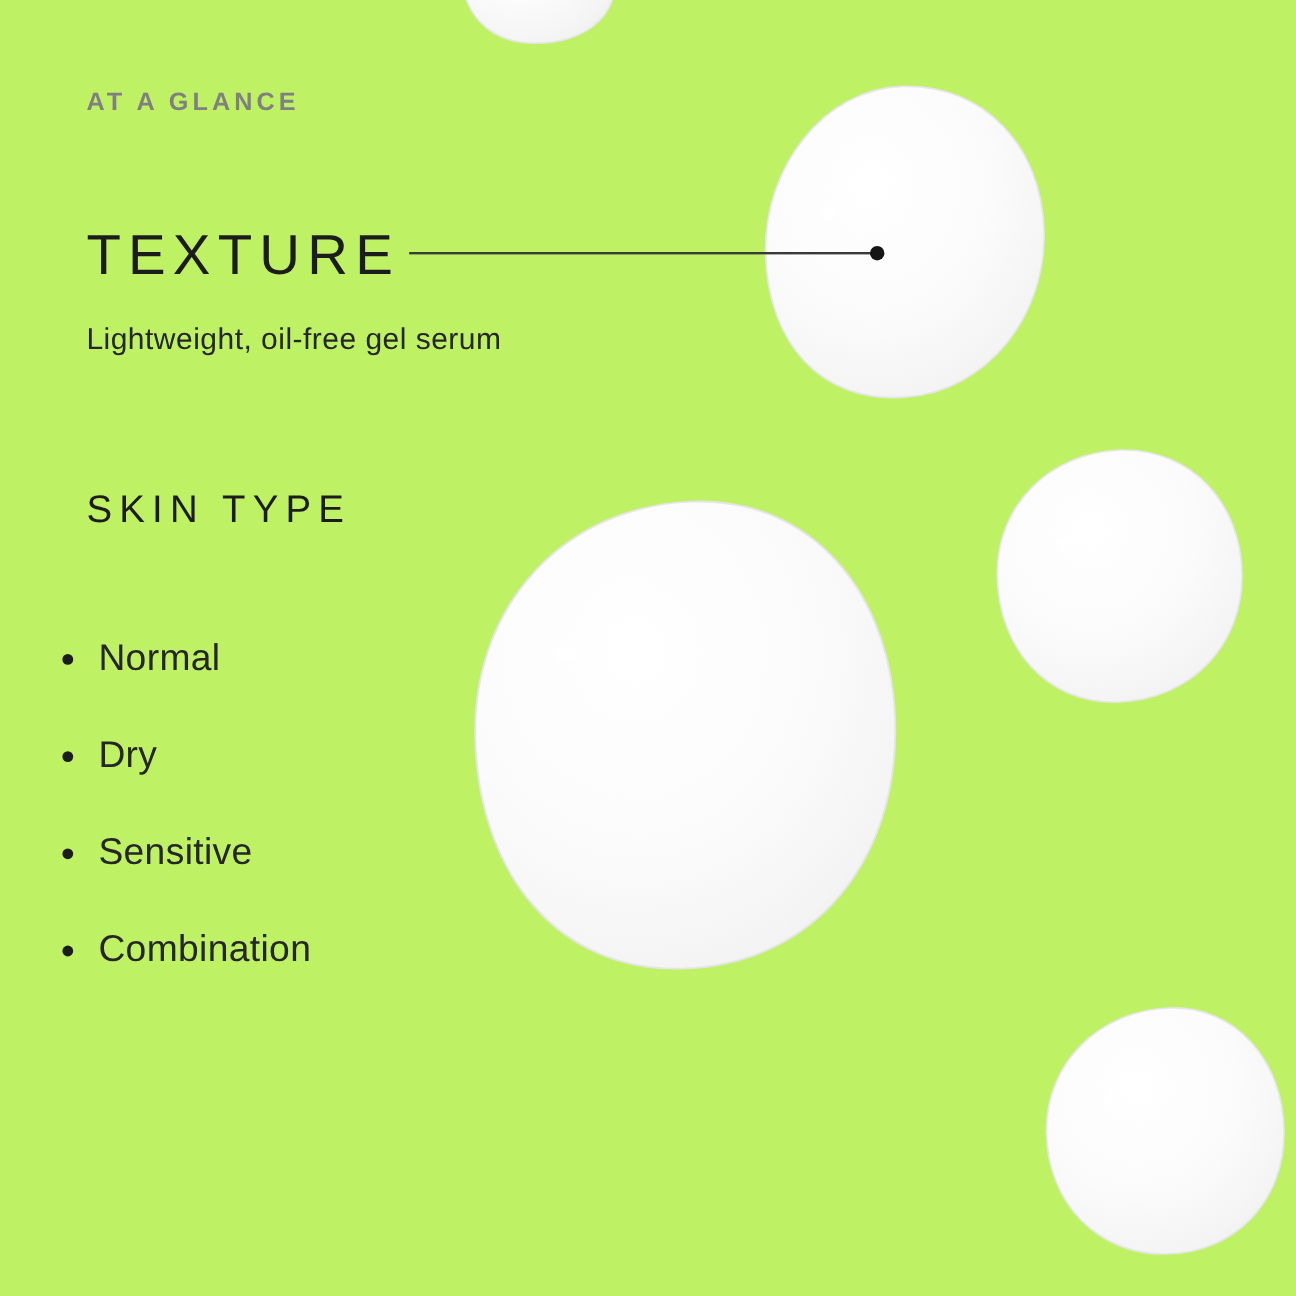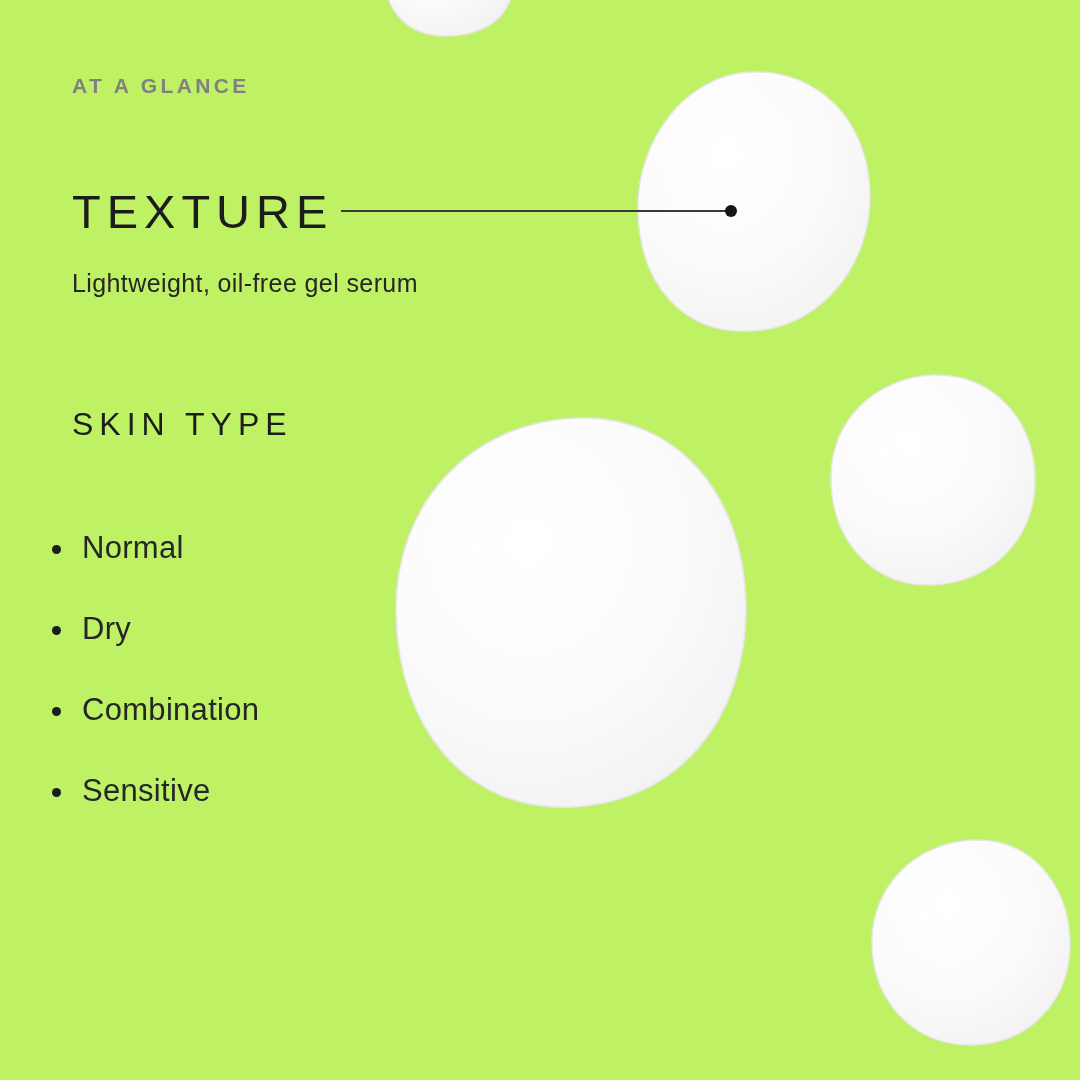--- a/index.html
+++ b/index.html
@@ -177,21 +177,21 @@
     <li>
       <span class="bullet"></span>
       <span>Normal</span>
     </li>
     <li>
       <span class="bullet"></span>
       <span>Dry</span>
     </li>
     <li>
       <span class="bullet"></span>
-      <span>Combination</span>
+      <span>Sensitive</span>
     </li>
     <li>
       <span class="bullet"></span>
-      <span>Sensitive</span>
+      <span>Combination</span>
     </li>
   </ul>
 
 </div>
 
 </body></html>

